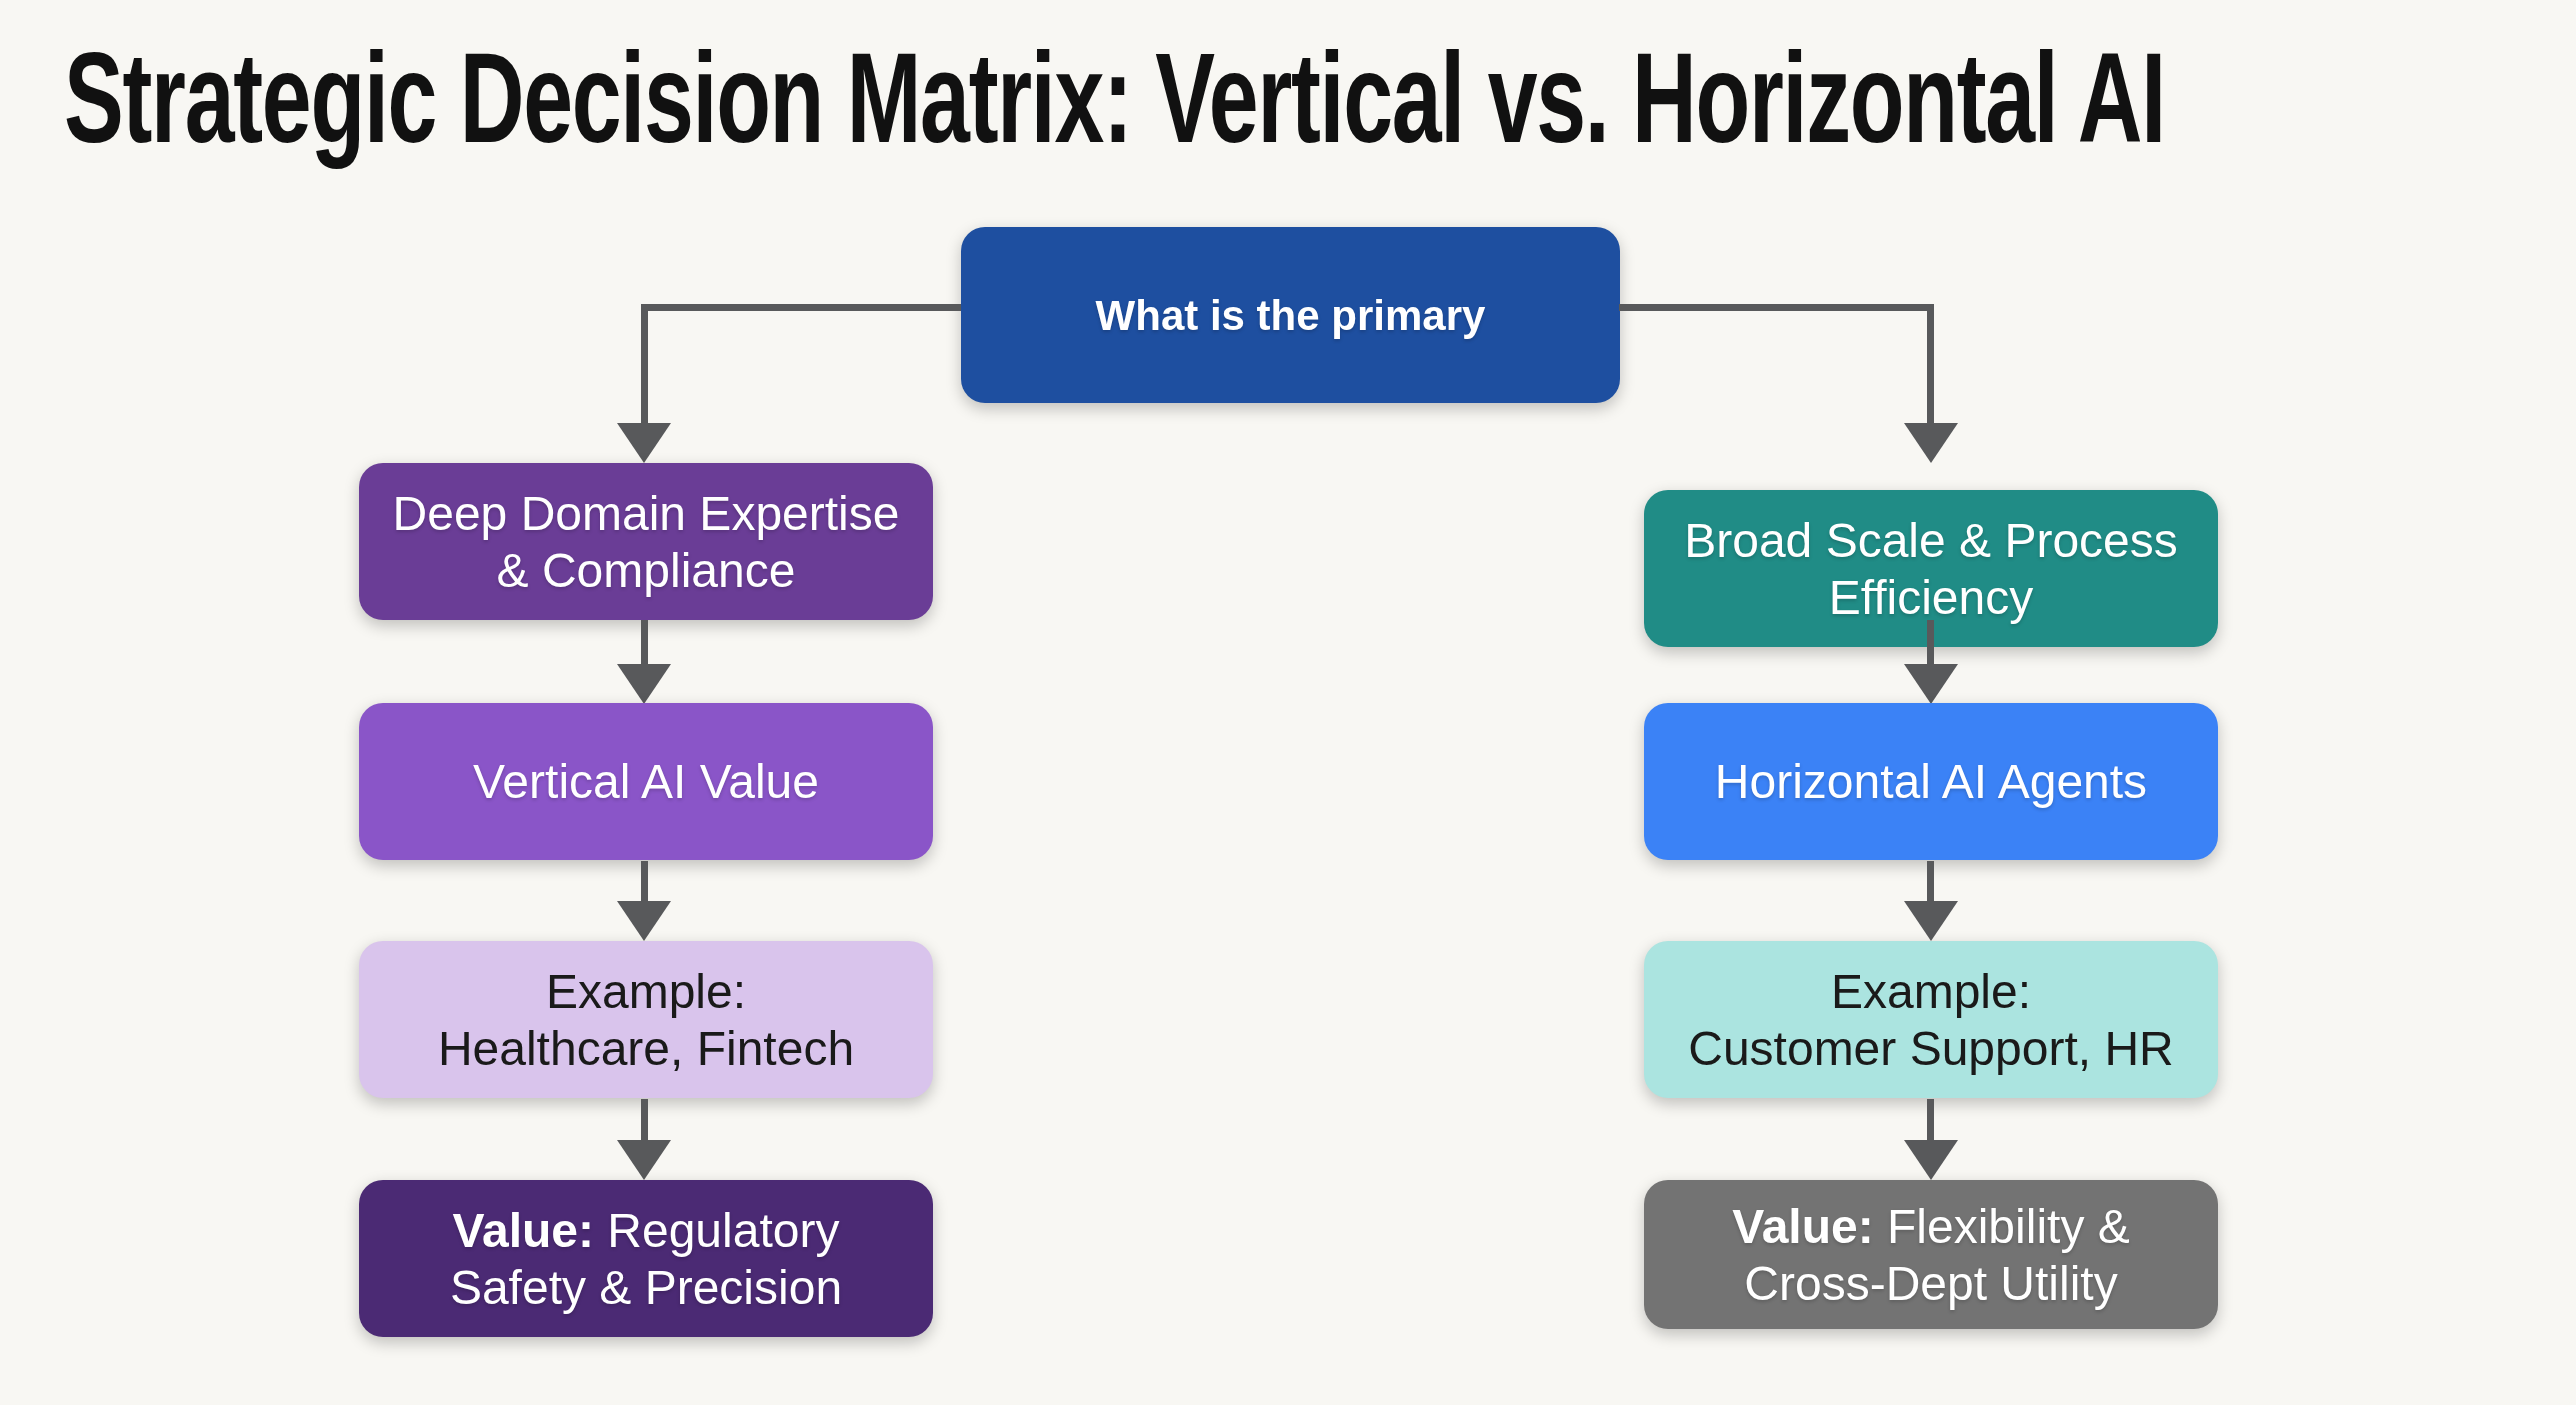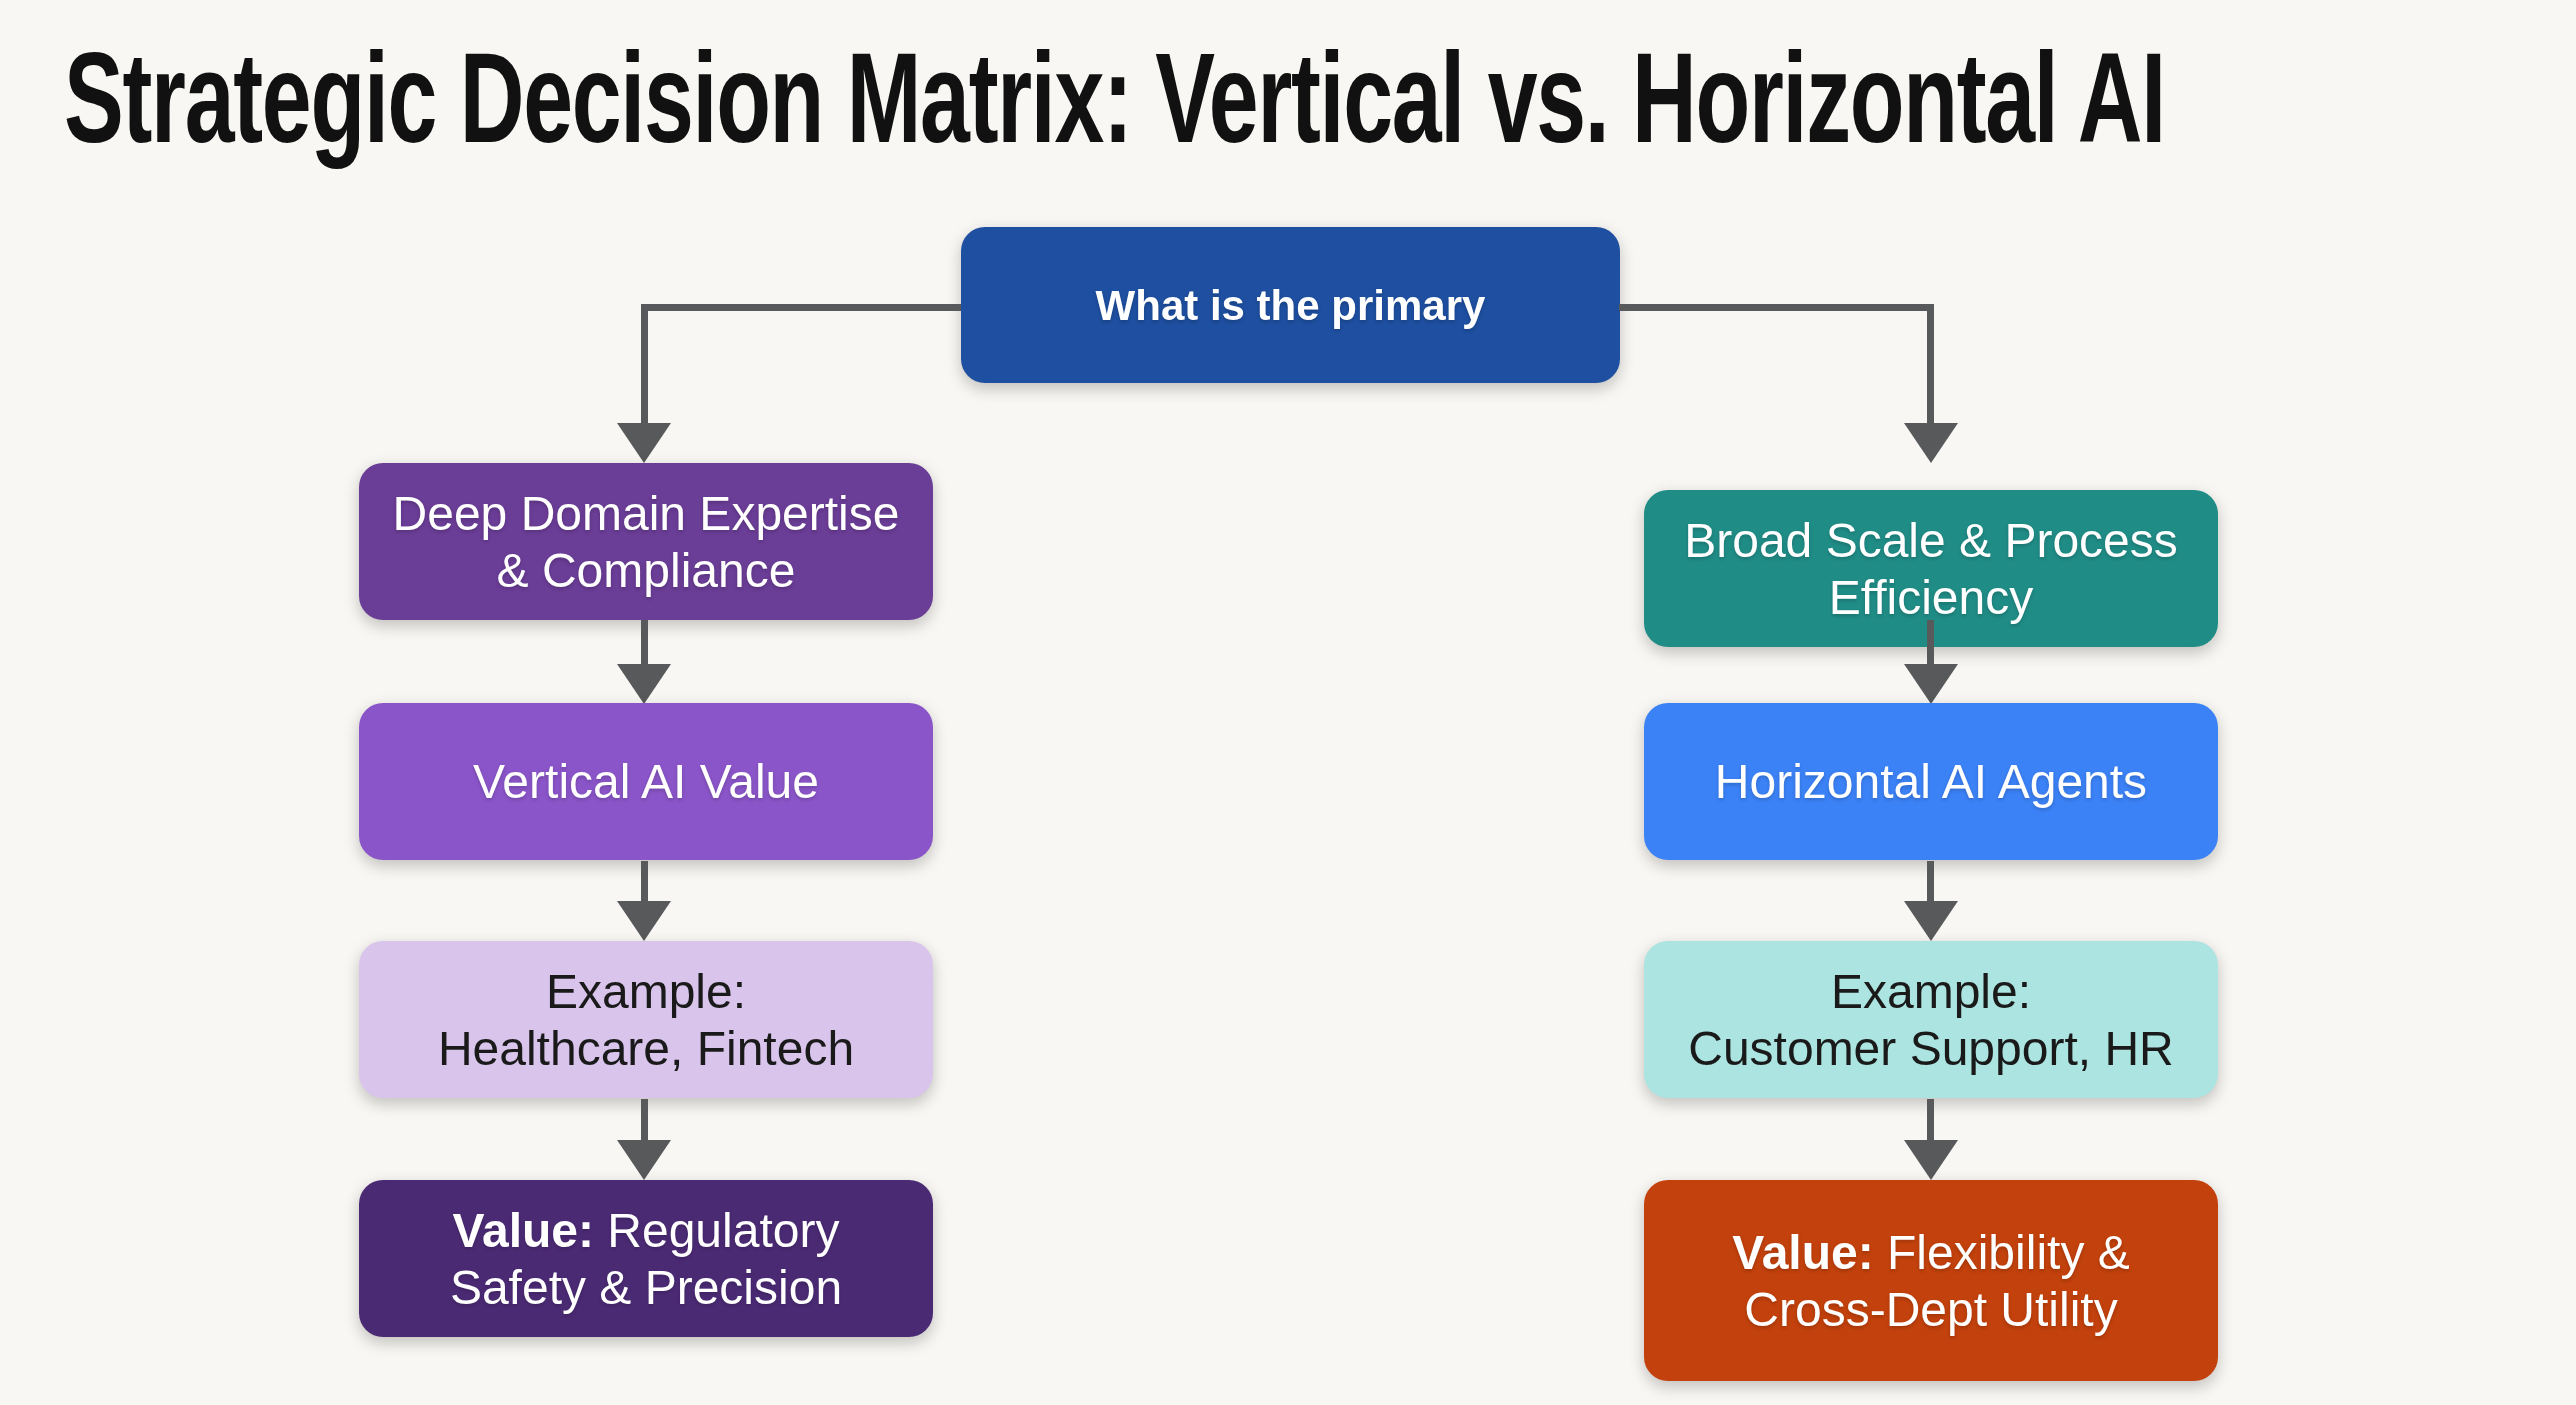--- a/index.html
+++ b/index.html
@@ -51,21 +51,21 @@
     border-left: 27.4px solid transparent;
     border-right: 27.4px solid transparent;
     border-top: 40px solid #58595b;
   }
 </style>
 </head>
 <body>
 
 <h1 class="page-title">Strategic Decision Matrix: Vertical vs. Horizontal AI</h1>
 
-<div class="node root" style="left: 961px; top: 227px; width: 659px; height: 156px; background-color: rgb(30, 79, 160); color: rgb(255, 255, 255);">
+<div class="node root" style="left: 961px; top: 227px; width: 659px; height: 176px; background-color: rgb(30, 79, 160); color: rgb(255, 255, 255);">
   <div>
     <span>What is the primary</span><br>
   </div>
 </div>
 
 <div class="line" style="left:645px; top:304px; width:316px; height:7.3px;"></div>
 <div class="line" style="left:641px; top:304px; width:7.3px; height:121px;"></div>
 <div class="arrowhead" style="left:617px; top:423px;"></div>
 
 <div class="line" style="left:1619px; top:304px; width:312px; height:7.3px;"></div>
@@ -130,19 +130,19 @@
 <div class="node col-right dark-text" style="top: 941px; height: 157px; background-color: rgb(171, 228, 224); color: rgb(26, 26, 26);">
   <div>
     <span>Example:</span><br>
     <span>Customer Support, HR</span>
   </div>
 </div>
 
 <div class="line" style="left:1927px; top:1099px; width:7.3px; height:42px;"></div>
 <div class="arrowhead" style="left:1904px; top:1140px;"></div>
 
-<div class="node col-right" style="top: 1180px; height: 201px; background-color: #c2410c; color: rgb(255, 255, 255);">
+<div class="node col-right" style="top: 1180px; height: 149px; background-color: #737373; color: rgb(255, 255, 255);">
   <div>
     <b>Value:</b><span> Flexibility &amp;</span><br>
     <span>Cross-Dept Utility</span>
   </div>
 </div>
 
 
 </body></html>

